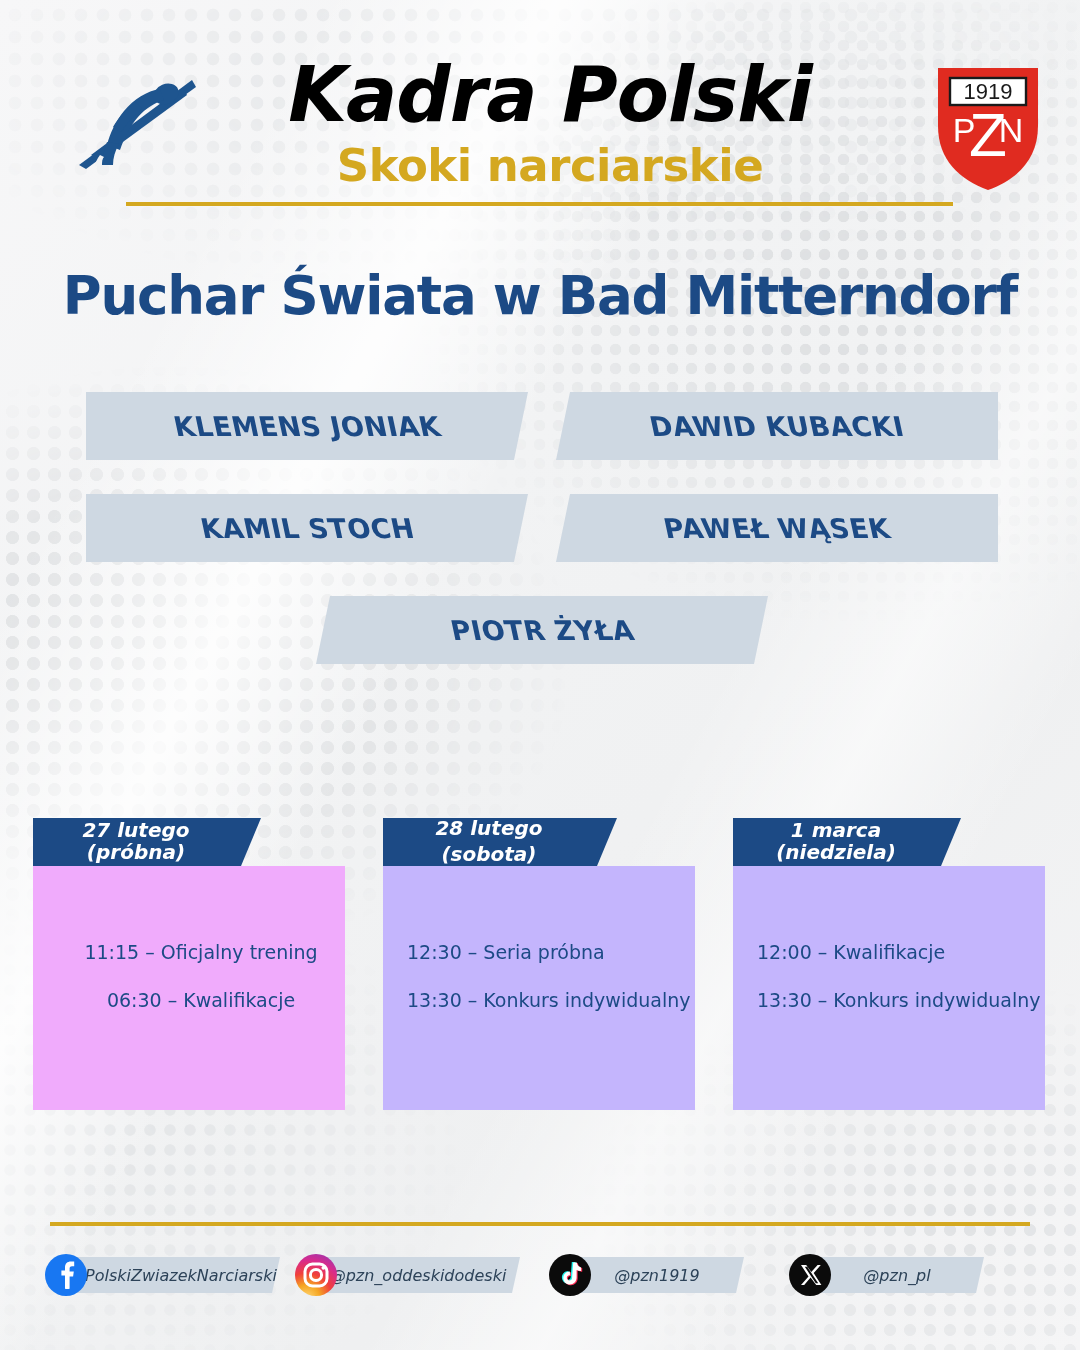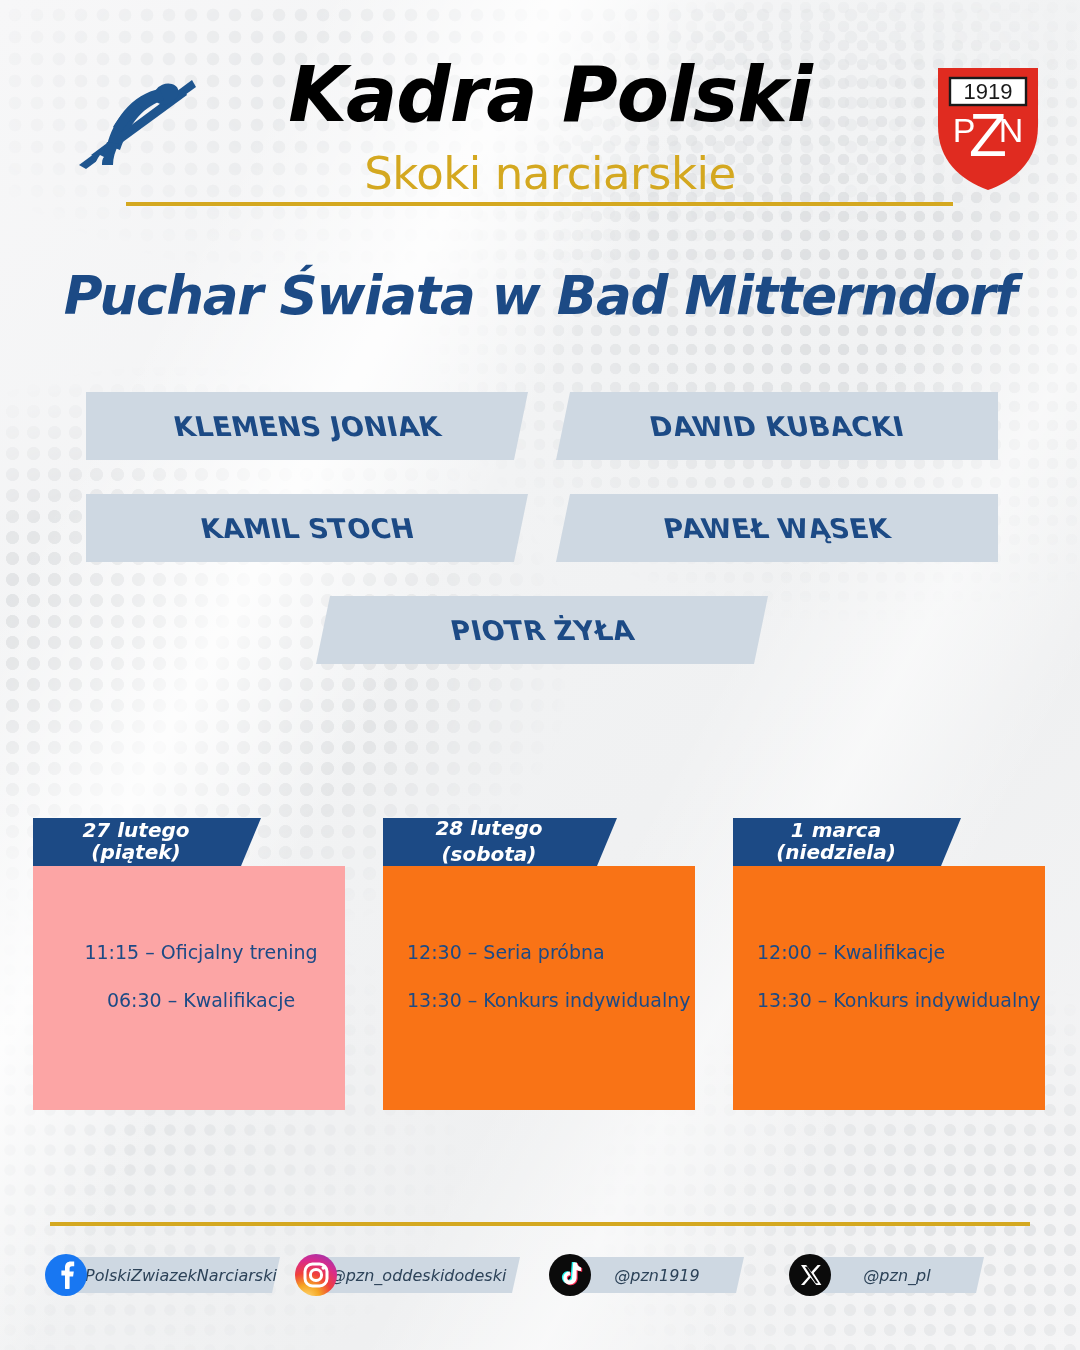--- a/index.html
+++ b/index.html
@@ -89,24 +89,24 @@
     font-weight: 700;
     font-style: italic;
     letter-spacing: -1px;
     color: #000000;
     line-height: 1.02;
     white-space: nowrap;
   }
   .title-sub {
     font-family: "DejaVu Sans", sans-serif;
     font-size: 45px;
-    font-weight: 400;
+    font-weight: 700;
     color: #d4a820;
     line-height: 1.05;
-    margin-top: 16px;
+    margin-top: 8px;
     letter-spacing: -0.5px;
     white-space: nowrap;
   }
   .gold-rule-top {
     position: absolute;
     left: 126px; top: 202px;
     width: 827px; height: 4px;
     background: #d4a820;
   }
 
@@ -119,21 +119,20 @@
 
   
   .event-title {
     position: absolute;
     left: 0; top: 265px;
     width: 1080px;
     text-align: center;
     font-family: "DejaVu Sans", sans-serif;
     font-size: 53px;
     font-weight: 700;
-    font-style: italic;
     letter-spacing: -1.2px;
     color: #1c4a85;
     white-space: nowrap;
   }
 
   
   .athletes {
     position: absolute;
     left: 0; top: 392px;
     width: 1080px; height: 270px;
@@ -212,25 +211,25 @@
     font-style: italic;
     color: #ffffff;
     line-height: 1.08;
     white-space: nowrap;
   }
   .day-body {
     position: relative;
     margin-top: 0;
     width: 312px;
     height: 244px;
-    background: #fca5a5;
+    background: #f0abfc;
     padding: 76px 0 0 24px;
     box-sizing: border-box;
   }
-  .day.c1 .day-body, .day.c2 .day-body { background: #f97316; }
+  .day.c1 .day-body, .day.c2 .day-body { background: #c4b5fd; }
   .event-line {
     font-family: "DejaVu Sans", sans-serif;
     font-size: 19px;
     font-weight: 400;
     color: #1c4a85;
     line-height: 1.1;
     margin-bottom: 27px;
     white-space: nowrap;
   }
 
@@ -361,21 +360,21 @@
     <div class="plate p4">
       <span class="plate-label">PIOTR ŻYŁA</span>
     </div>
   </div>
 
   <div class="schedule">
 
     <div class="day c0">
       <div class="day-head narrow">
         <span class="day-date">27 lutego</span>
-        <span class="day-weekday">(piątek)</span>
+        <span class="day-weekday">(próbna)</span>
       </div>
       <div class="day-body">
         <div class="event-line">11:15 – Oficjalny trening</div>
         <div class="event-line">06:30 – Kwalifikacje</div>
       </div>
     </div>
 
     <div class="day c1">
       <div class="day-head mid">
         <span class="day-date">28 lutego</span>

